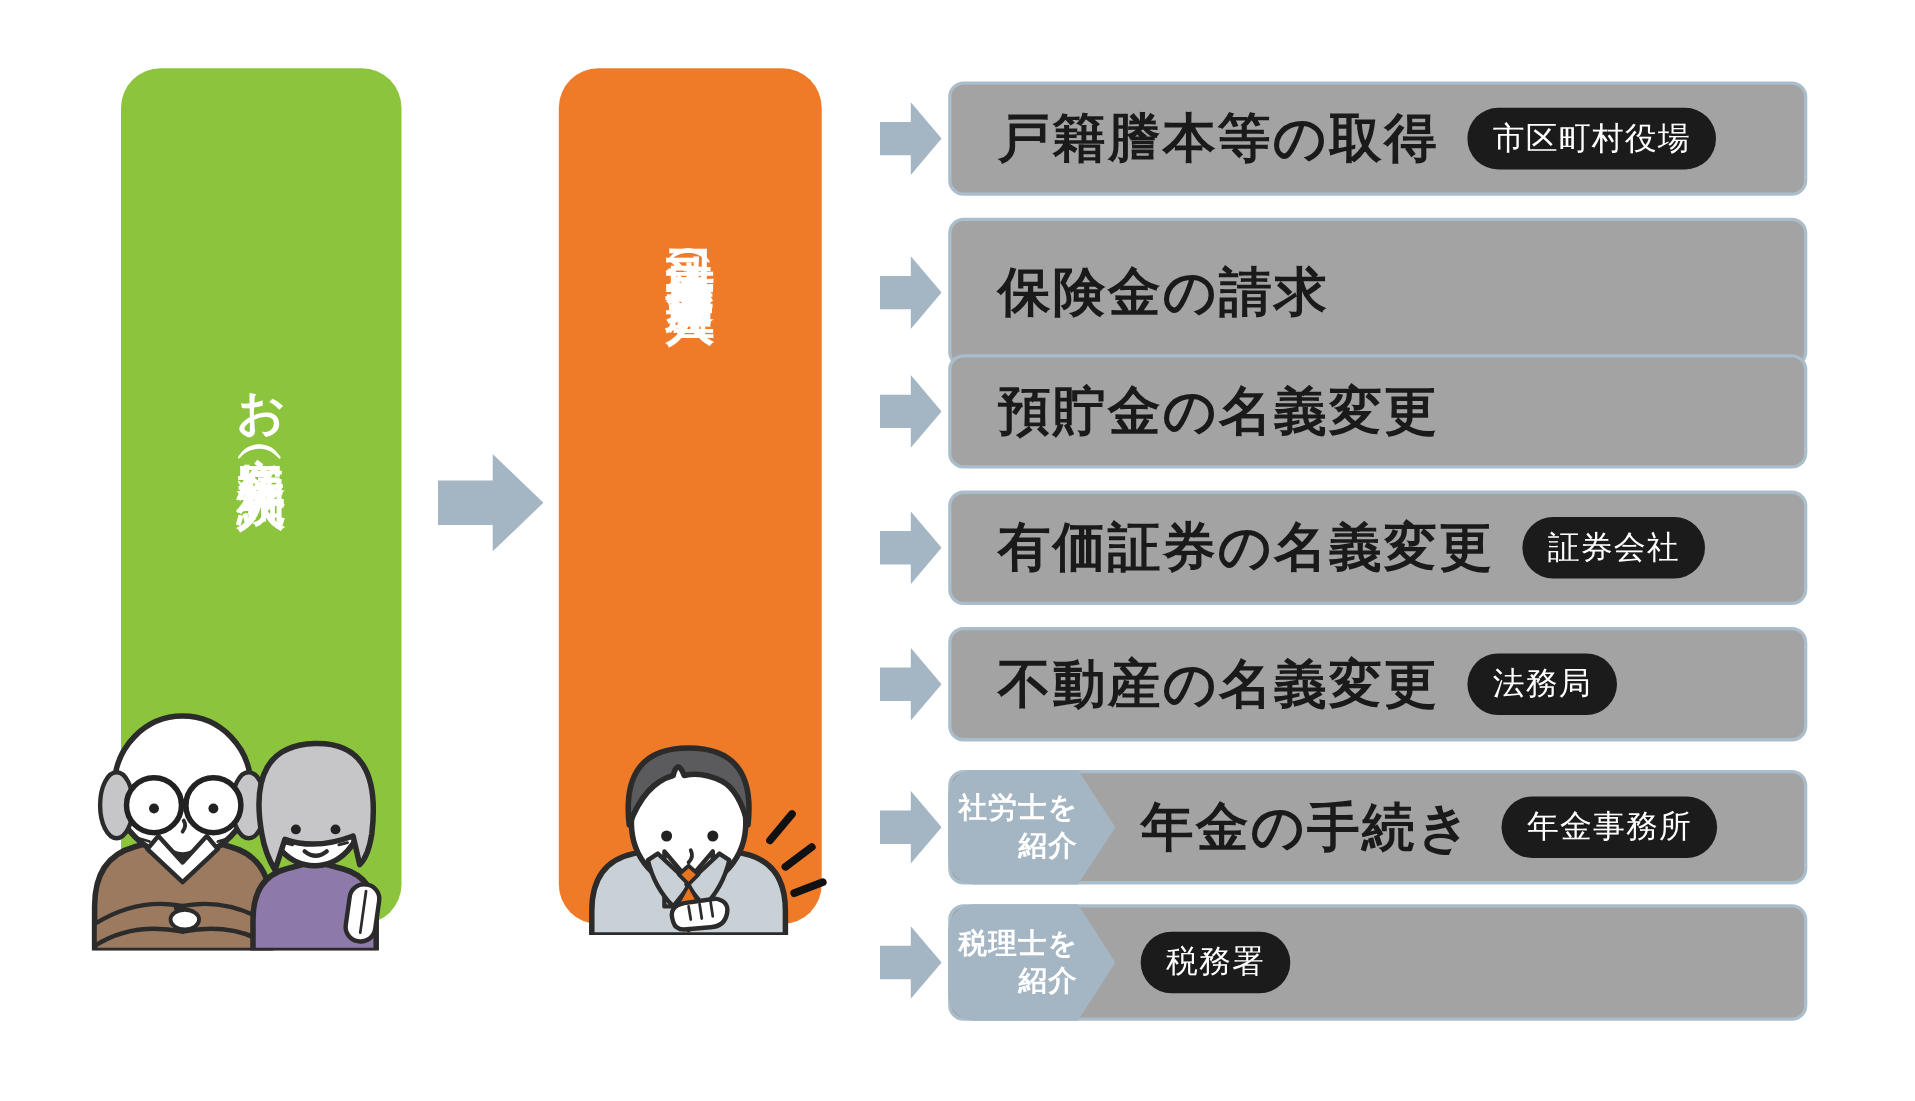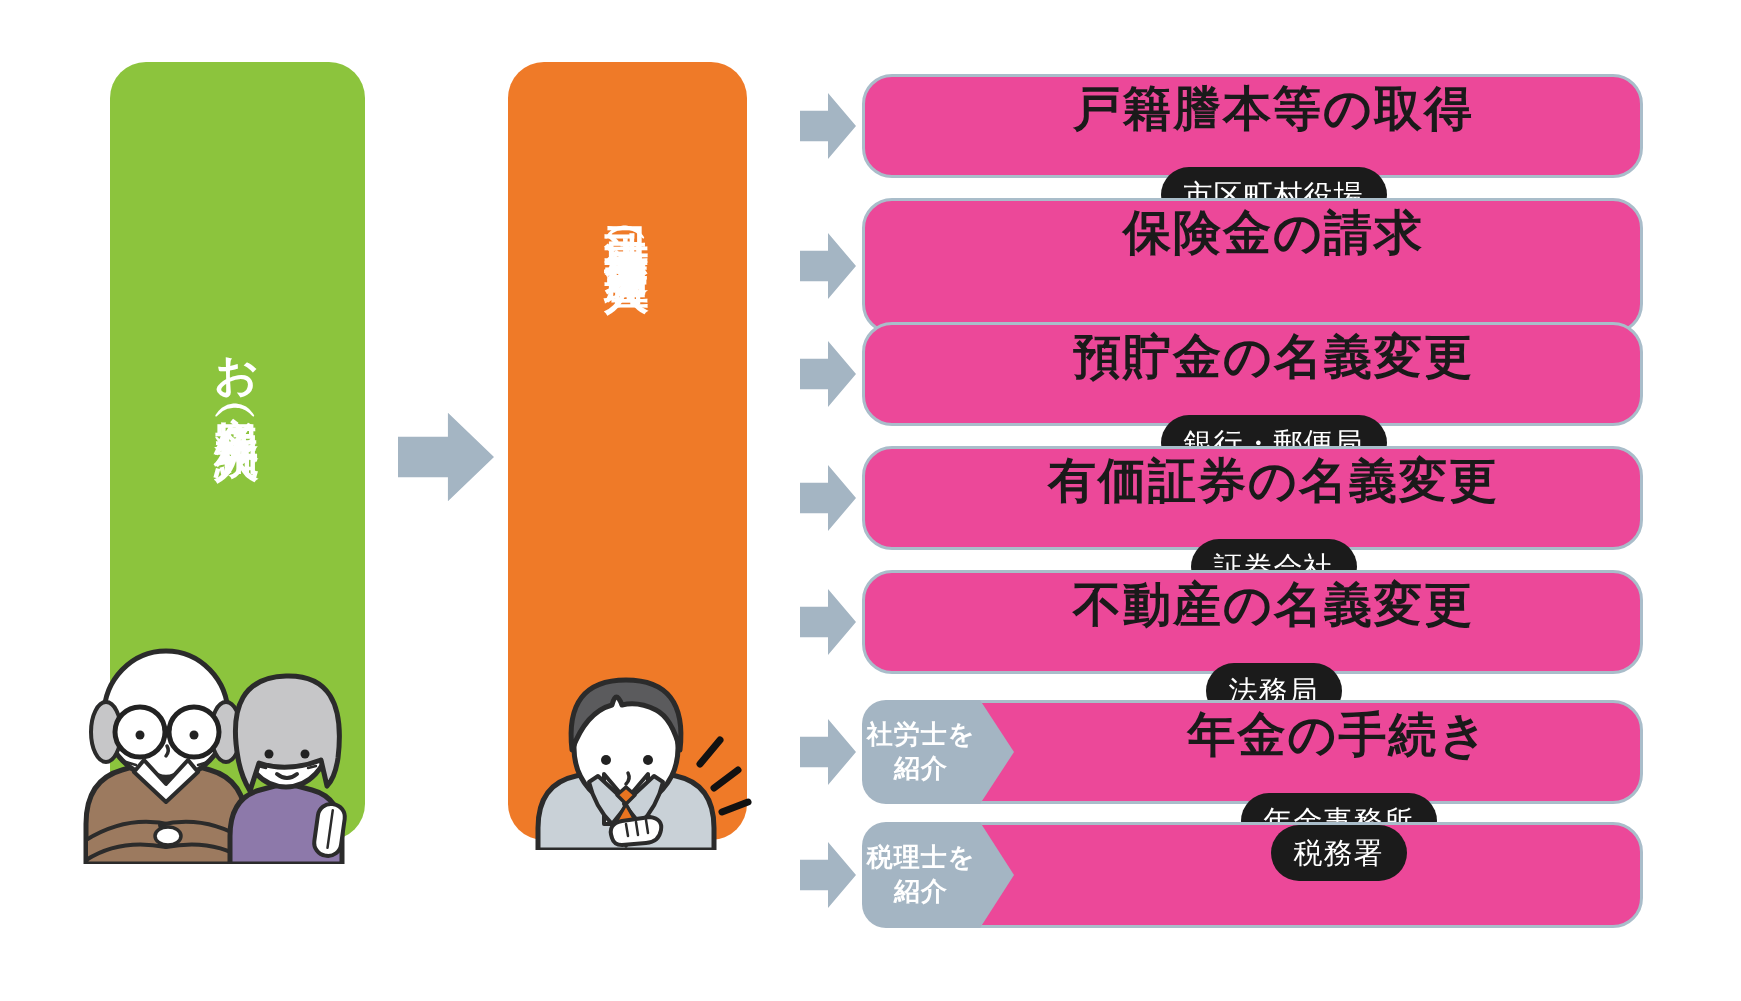--- a/index.html
+++ b/index.html
@@ -27,38 +27,38 @@
   }
   .row-arrow{
     position:absolute;left:0;top:50%;transform:translateY(-50%);
     width:56px;height:66px;background:var(--arrow,#a4b5c3);
     clip-path:polygon(0 27%,50% 27%,50% 0,100% 50%,50% 100%,50% 73%,0 73%);
   }
   
   .task-row{position:absolute;left:800px;width:843px;}
   .task-box{
     position:absolute;left:62px;right:0;top:0;bottom:0;
-    background:#ec4899;border:3px solid var(--boxborder,#a9bdca);border-radius:30px;
-    display:flex;align-items:center;gap:26px;padding-left:42px;box-sizing:border-box;flex-direction:column;
+    background:#a3a3a3;border:3px solid var(--boxborder,#a9bdca);border-radius:14px;
+    display:flex;align-items:center;gap:26px;padding-left:42px;box-sizing:border-box;
   }
   .task-row.has-ref .task-box{padding-left:172px;}
   .task-title{
     color:var(--titletext,#1a1a1a);font-size:48px;font-weight:700;
     letter-spacing:2px;white-space:nowrap;
   }
   .task-badge{
     background:var(--badgebg,#1b1b1b);color:var(--badgetext,#fff);
     font-size:29px;font-weight:400;letter-spacing:1px;line-height:56px;
     padding:0 23px;border-radius:29px;white-space:nowrap;
   }
   .referral{position:absolute;left:-3px;top:-3px;bottom:-3px;width:152px;}
   .ref-tail{
     position:absolute;left:0;top:0;bottom:0;width:118px;
     background:var(--arrow,#a4b5c3);border-radius:24px 0 0 24px;
-    display:flex;flex-direction:column;justify-content:center;align-items:center;
+    display:flex;flex-direction:column;justify-content:center;align-items:flex-end;
     color:#fff;font-size:26px;font-weight:700;line-height:1.3;letter-spacing:1px;
   }
   .ref-point{
     position:absolute;left:118px;top:0;bottom:0;width:34px;
     background:var(--arrow,#a4b5c3);
     clip-path:polygon(0 0,100% 50%,0 100%);
   }
   
   .illus{position:absolute;}
   .illus.couple{left:68px;top:590px;width:302px;height:274px;}
@@ -148,21 +148,20 @@
 
         <span class="task-title">保険金の請求</span>
       </div>
     </div>
 
     <div class="task-row" style="top: 322px; height: 104px;">
       <div class="row-arrow"></div>
       <div class="task-box">
 
         <span class="task-title">預貯金の名義変更</span>
-        <span class="task-badge">銀行・郵便局</span>
       </div>
     </div>
 
     <div class="task-row" style="top: 446px; height: 104px;">
       <div class="row-arrow"></div>
       <div class="task-box">
 
         <span class="task-title">有価証券の名義変更</span>
         <span class="task-badge">証券会社</span>
       </div>

